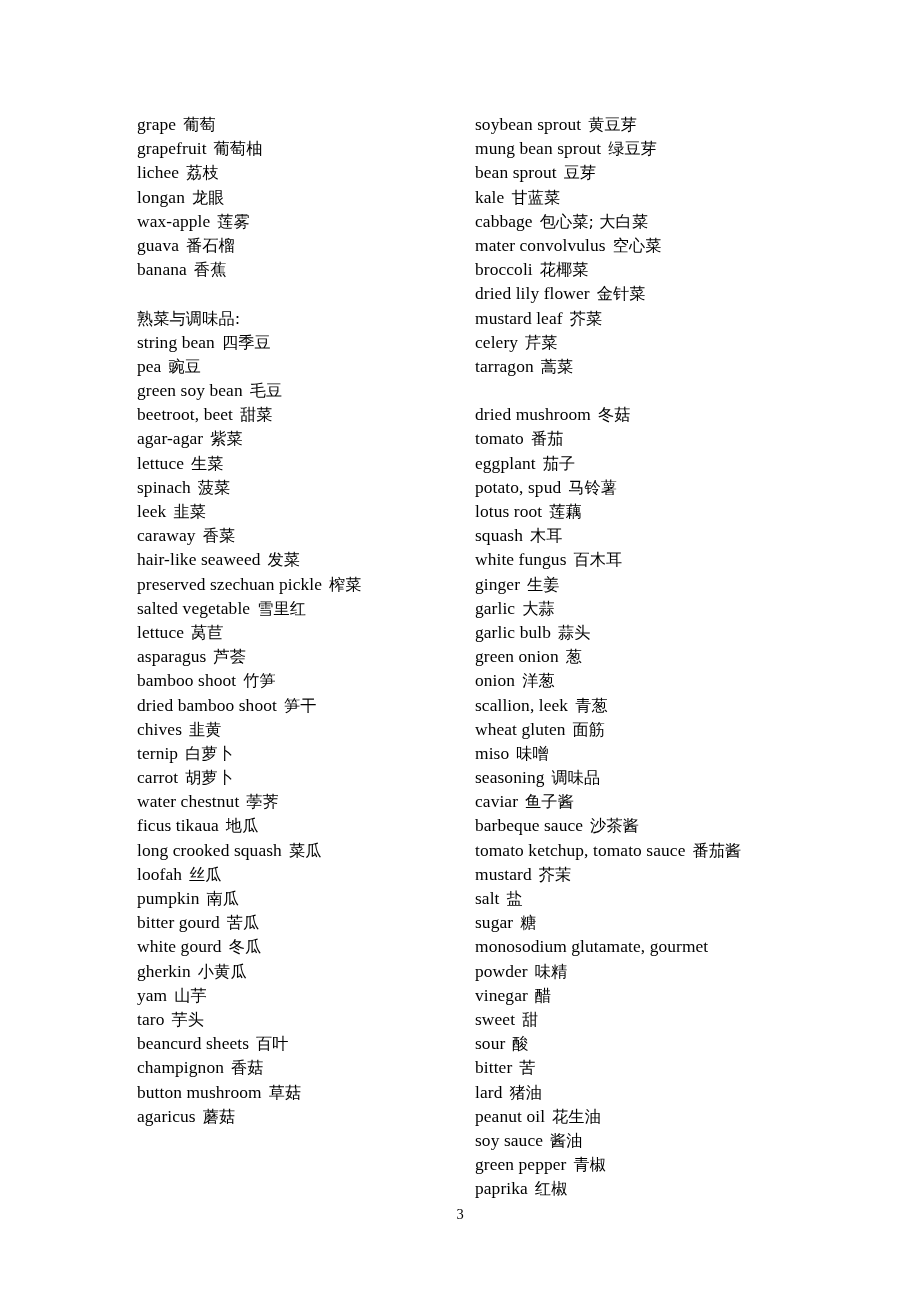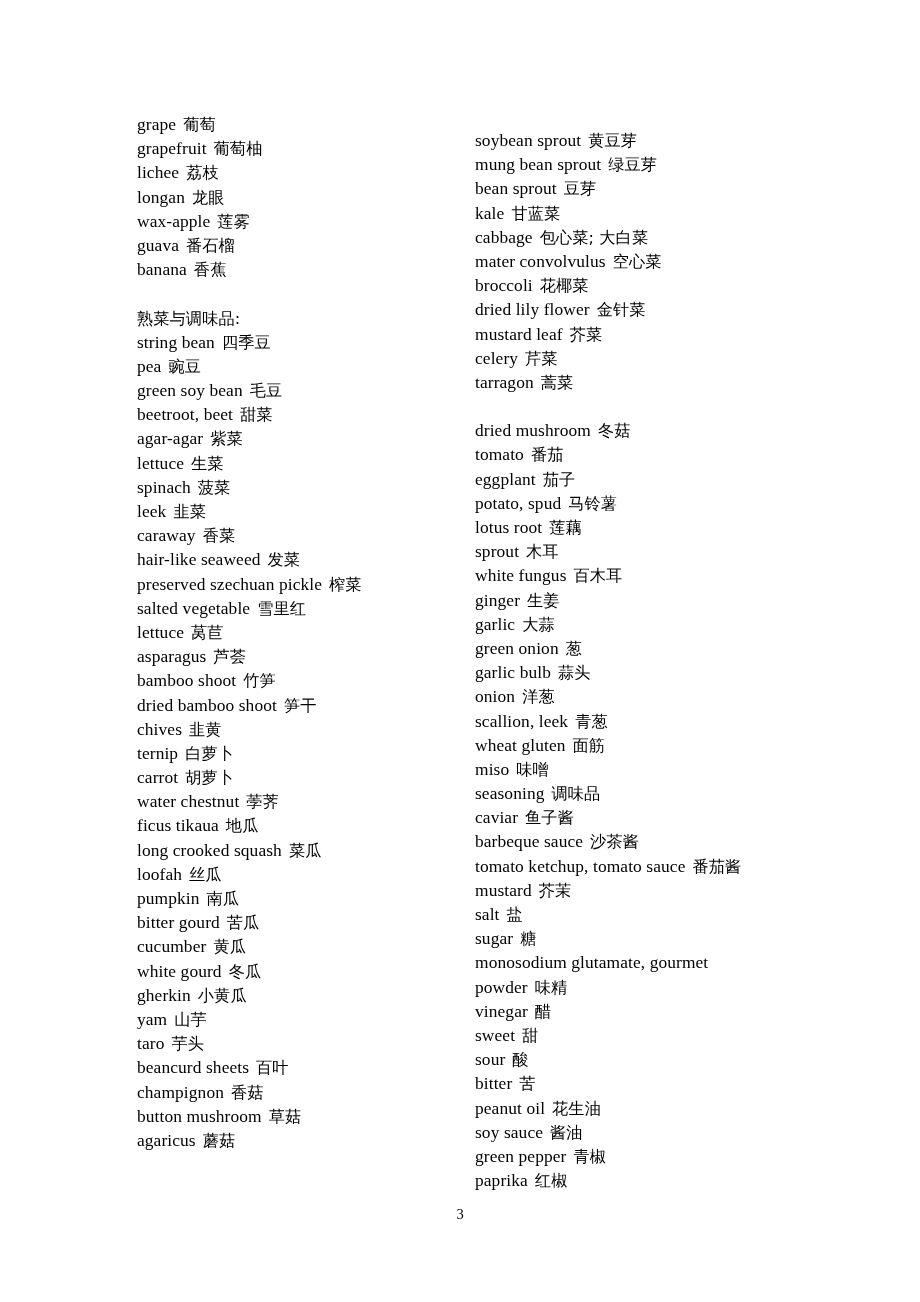--- a/index.html
+++ b/index.html
@@ -27,21 +27,21 @@
     position: absolute;
     left: 0;
     top: 112px;
     width: 920px;
   }
   .col {
     position: absolute;
     top: 0;
   }
   .col-left  { left: 137px; width: 320px; }
-  .col-right { left: 475px; width: 330px; margin-top: 16px; }
+  .col-right { left: 475px; width: 330px; }
 
   .entry {
     height: 24.2px;
     line-height: 24.2px;
     font-size: 17.4px;
     white-space: nowrap;
     letter-spacing: 0.1px;
   }
   .entry.spacer {
     height: 24.2px;
@@ -105,21 +105,20 @@
         <div class="entry"><span class="en">dried bamboo shoot</span><span class="zh">笋干</span></div>
         <div class="entry"><span class="en">chives</span><span class="zh">韭黄</span></div>
         <div class="entry"><span class="en">ternip</span><span class="zh">白萝卜</span></div>
         <div class="entry"><span class="en">carrot</span><span class="zh">胡萝卜</span></div>
         <div class="entry"><span class="en">water chestnut</span><span class="zh">荸荠</span></div>
         <div class="entry"><span class="en">ficus tikaua</span><span class="zh">地瓜</span></div>
         <div class="entry"><span class="en">long crooked squash</span><span class="zh">菜瓜</span></div>
         <div class="entry"><span class="en">loofah</span><span class="zh">丝瓜</span></div>
         <div class="entry"><span class="en">pumpkin</span><span class="zh">南瓜</span></div>
         <div class="entry"><span class="en">bitter gourd</span><span class="zh">苦瓜</span></div>
-        <div class="entry"><span class="en">cucumber</span><span class="zh">黄瓜</span></div>
         <div class="entry"><span class="en">white gourd</span><span class="zh">冬瓜</span></div>
         <div class="entry"><span class="en">gherkin</span><span class="zh">小黄瓜</span></div>
         <div class="entry"><span class="en">yam</span><span class="zh">山芋</span></div>
         <div class="entry"><span class="en">taro</span><span class="zh">芋头</span></div>
         <div class="entry"><span class="en">beancurd sheets</span><span class="zh">百叶</span></div>
         <div class="entry"><span class="en">champignon</span><span class="zh">香菇</span></div>
         <div class="entry"><span class="en">button mushroom</span><span class="zh">草菇</span></div>
         <div class="entry"><span class="en">agaricus</span><span class="zh">蘑菇</span></div>
       </div>
     <div class="col col-right">
@@ -133,43 +132,44 @@
         <div class="entry"><span class="en">dried lily flower</span><span class="zh">金针菜</span></div>
         <div class="entry"><span class="en">mustard leaf</span><span class="zh">芥菜</span></div>
         <div class="entry"><span class="en">celery</span><span class="zh">芹菜</span></div>
         <div class="entry"><span class="en">tarragon</span><span class="zh">蒿菜</span></div>
         <div class="entry spacer"></div>
         <div class="entry"><span class="en">dried mushroom</span><span class="zh">冬菇</span></div>
         <div class="entry"><span class="en">tomato</span><span class="zh">番茄</span></div>
         <div class="entry"><span class="en">eggplant</span><span class="zh">茄子</span></div>
         <div class="entry"><span class="en">potato, spud</span><span class="zh">马铃薯</span></div>
         <div class="entry"><span class="en">lotus root</span><span class="zh">莲藕</span></div>
-        <div class="entry"><span class="en">sprout</span><span class="zh">木耳</span></div>
+        <div class="entry"><span class="en">squash</span><span class="zh">木耳</span></div>
         <div class="entry"><span class="en">white fungus</span><span class="zh">百木耳</span></div>
         <div class="entry"><span class="en">ginger</span><span class="zh">生姜</span></div>
         <div class="entry"><span class="en">garlic</span><span class="zh">大蒜</span></div>
+        <div class="entry"><span class="en">garlic bulb</span><span class="zh">蒜头</span></div>
         <div class="entry"><span class="en">green onion</span><span class="zh">葱</span></div>
-        <div class="entry"><span class="en">garlic bulb</span><span class="zh">蒜头</span></div>
         <div class="entry"><span class="en">onion</span><span class="zh">洋葱</span></div>
         <div class="entry"><span class="en">scallion, leek</span><span class="zh">青葱</span></div>
         <div class="entry"><span class="en">wheat gluten</span><span class="zh">面筋</span></div>
         <div class="entry"><span class="en">miso</span><span class="zh">味噌</span></div>
         <div class="entry"><span class="en">seasoning</span><span class="zh">调味品</span></div>
         <div class="entry"><span class="en">caviar</span><span class="zh">鱼子酱</span></div>
         <div class="entry"><span class="en">barbeque sauce</span><span class="zh">沙茶酱</span></div>
         <div class="entry"><span class="en">tomato ketchup, tomato sauce</span><span class="zh">番茄酱</span></div>
         <div class="entry"><span class="en">mustard</span><span class="zh">芥茉</span></div>
         <div class="entry"><span class="en">salt</span><span class="zh">盐</span></div>
         <div class="entry"><span class="en">sugar</span><span class="zh">糖</span></div>
         <div class="entry"><span class="en">monosodium glutamate, gourmet</span></div>
         <div class="entry cont"><span class="en">powder</span><span class="zh">味精</span></div>
         <div class="entry"><span class="en">vinegar</span><span class="zh">醋</span></div>
         <div class="entry"><span class="en">sweet</span><span class="zh">甜</span></div>
         <div class="entry"><span class="en">sour</span><span class="zh">酸</span></div>
         <div class="entry"><span class="en">bitter</span><span class="zh">苦</span></div>
+        <div class="entry"><span class="en">lard</span><span class="zh">猪油</span></div>
         <div class="entry"><span class="en">peanut oil</span><span class="zh">花生油</span></div>
         <div class="entry"><span class="en">soy sauce</span><span class="zh">酱油</span></div>
         <div class="entry"><span class="en">green pepper</span><span class="zh">青椒</span></div>
         <div class="entry"><span class="en">paprika</span><span class="zh">红椒</span></div>
       </div>
   </div>
 
   <div class="page-number">3</div>
 
 </div>

